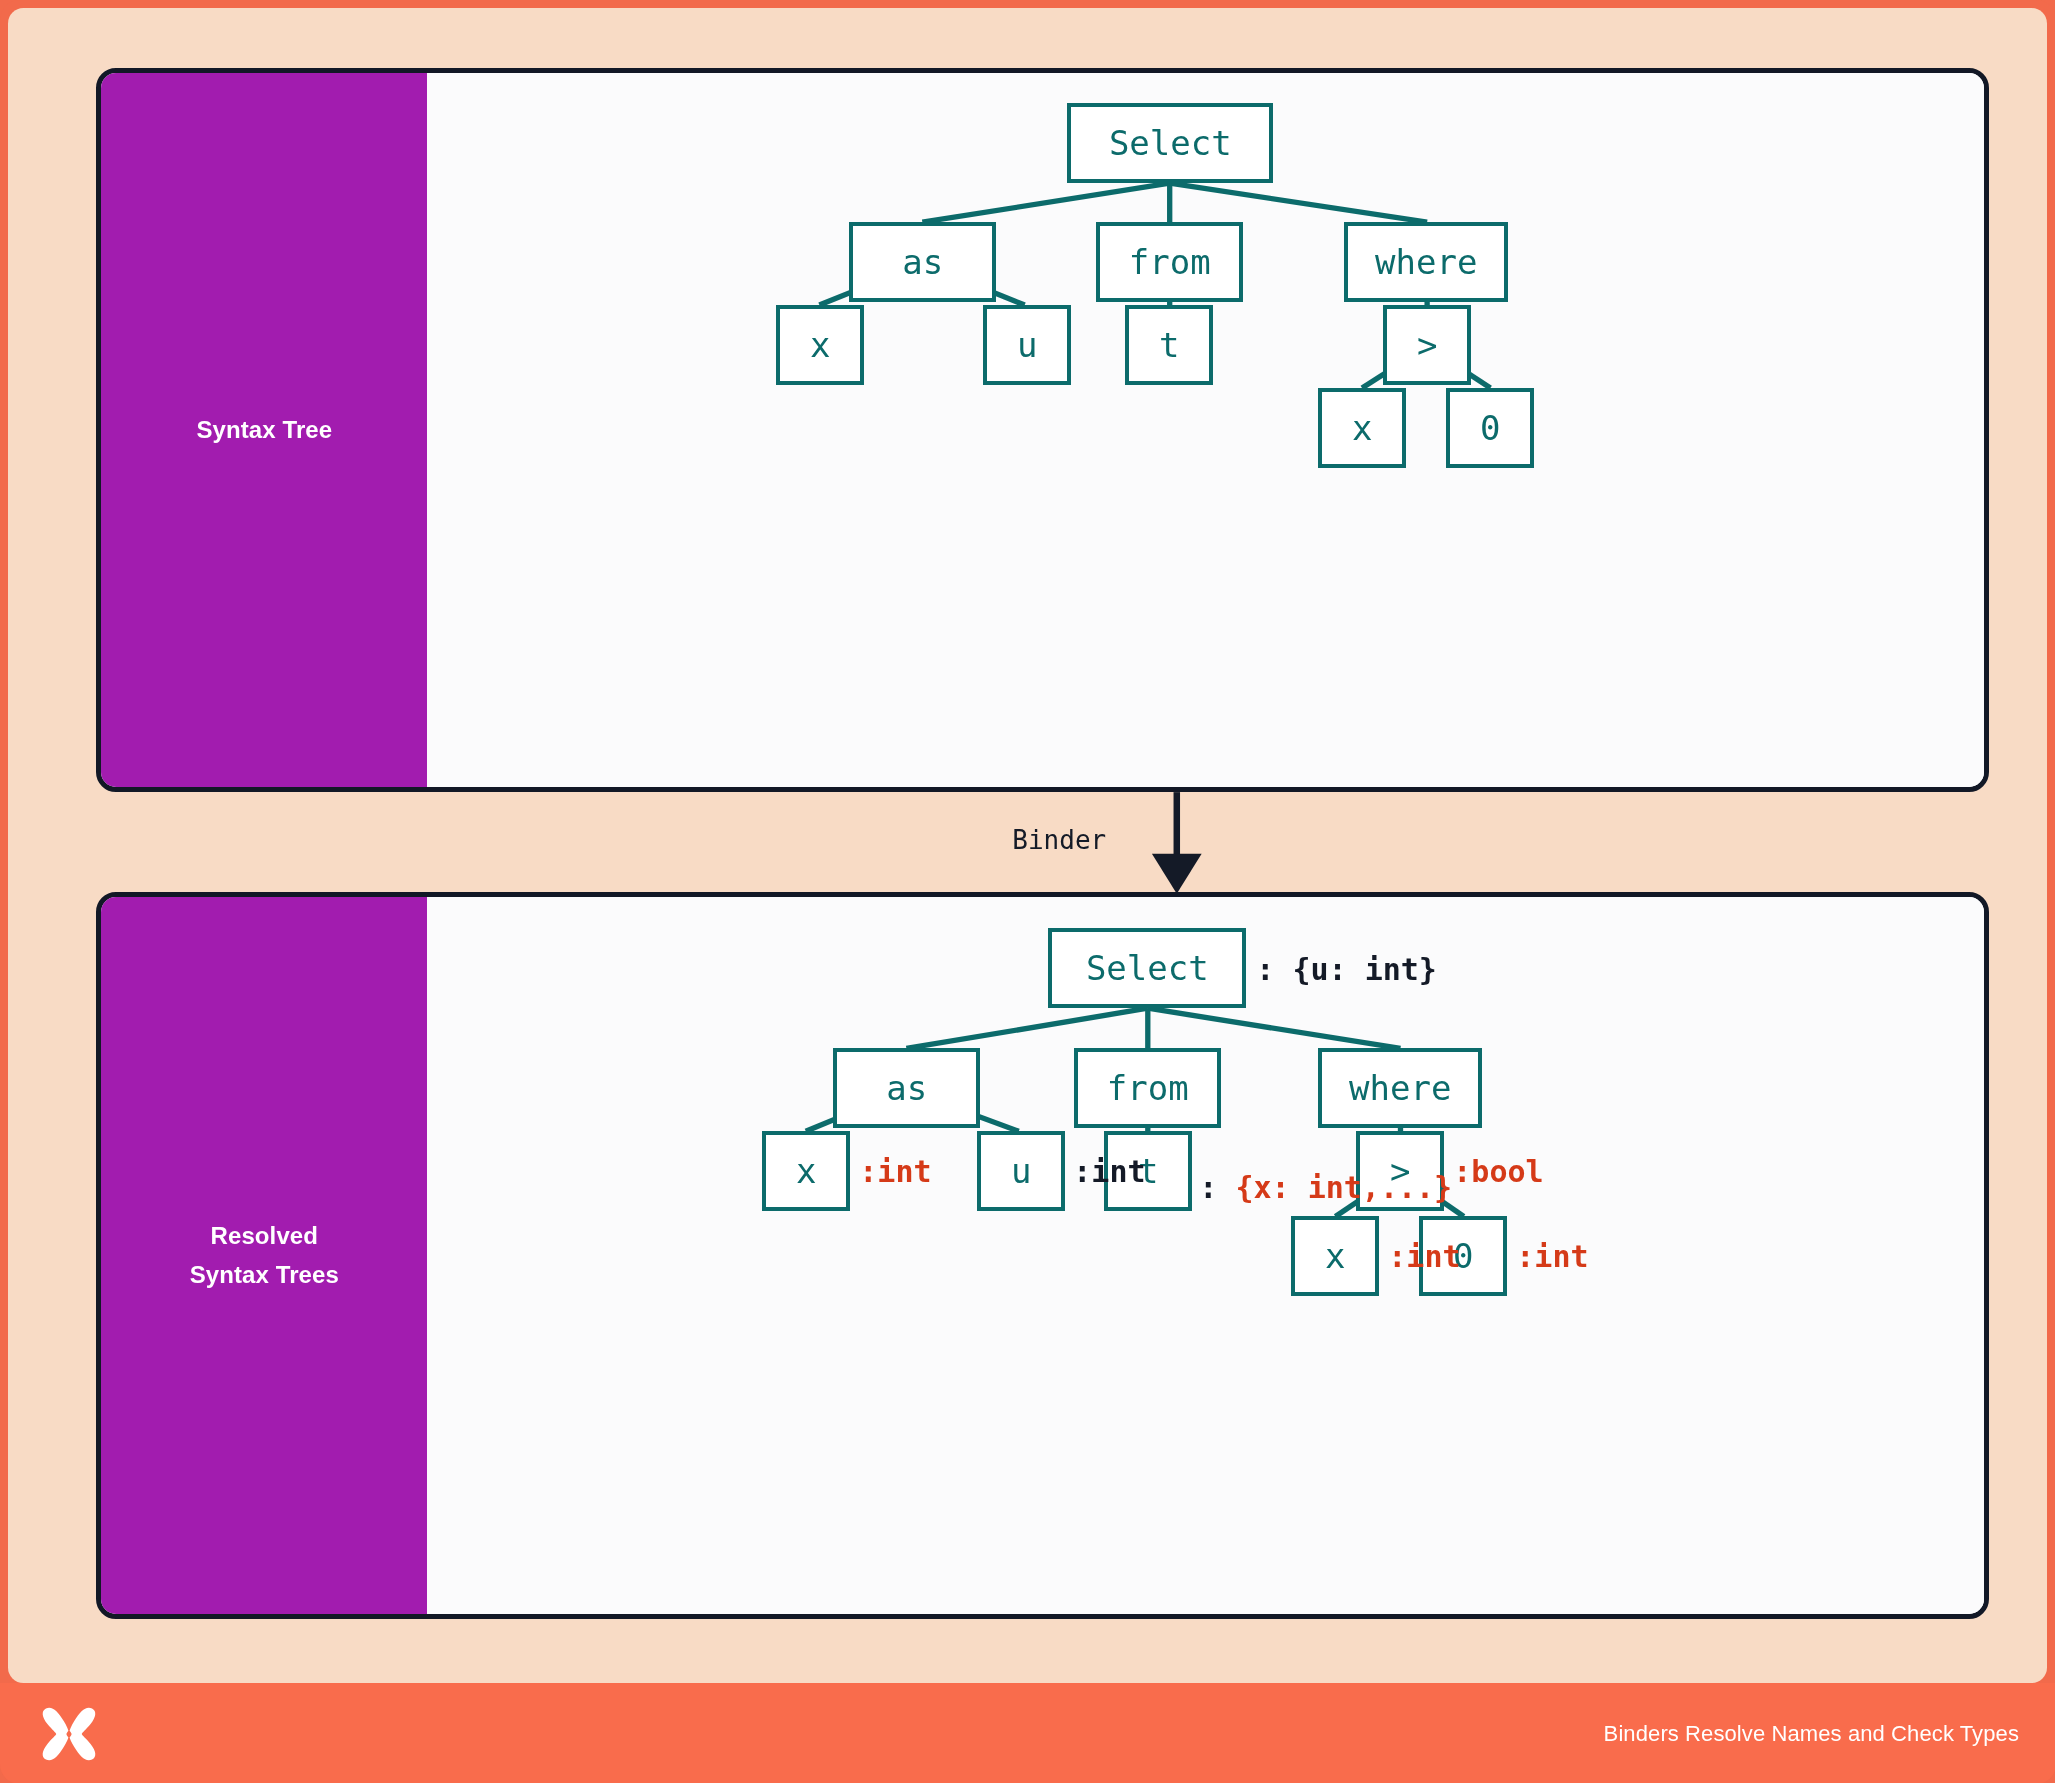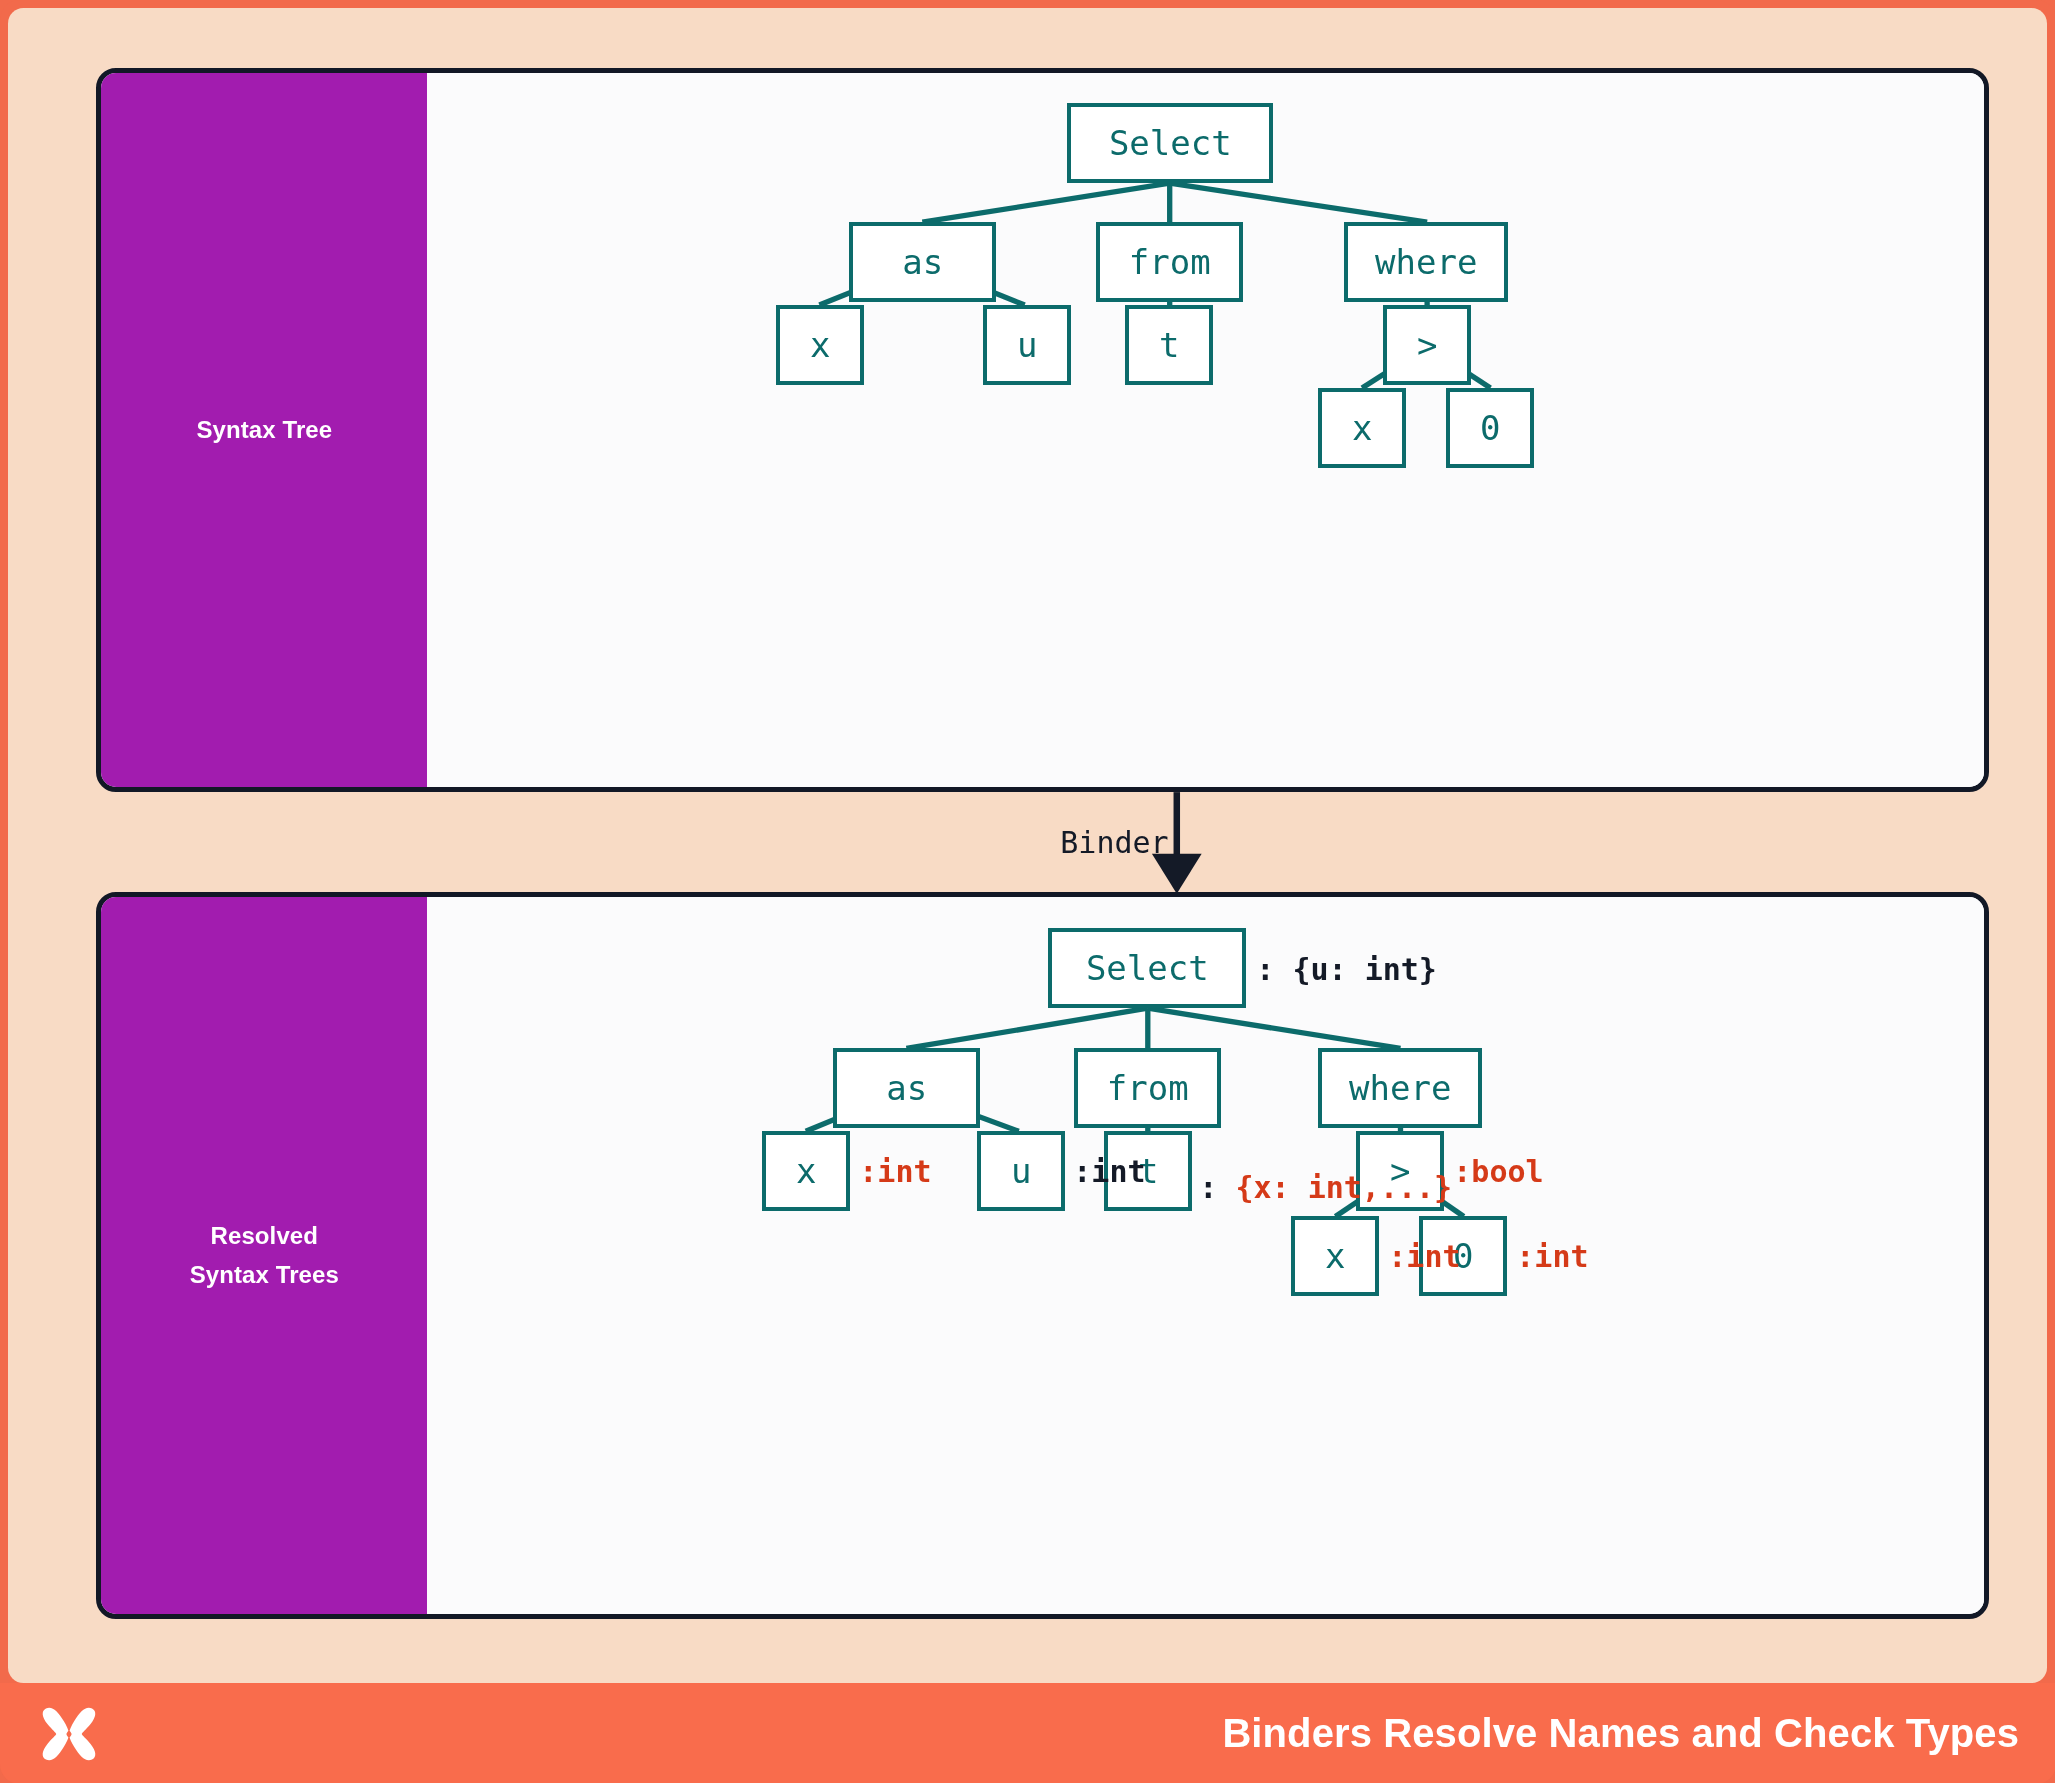--- a/index.html
+++ b/index.html
@@ -102,46 +102,46 @@
   
   #binder-zone {
     position: absolute;
     left: 88px;
     top: 784px;
     width: 1893px;
     height: 102px;
   }
   #binder-label {
     position: absolute;
-    left: 964px;
+    left: 916px;
     top: 33px;
     font-family: "DejaVu Sans Mono", monospace;
-    font-size: 30px;
+    font-size: 26px;
     color: #141A27;
     white-space: nowrap;
   }
 
   
   #footer {
     position: absolute;
     left: 0;
     top: 1683px;
     width: 2056px;
     height: 101px;
     background: #F96C4C;
     display: flex;
     align-items: center;
     justify-content: space-between;
     padding: 0 37px;
   }
   #logo { width: 64px; height: 64px; flex: 0 0 auto; }
   #footer-title {
     color: #FFFFFF;
-    font-size: 40px;
-    font-weight: 700;
+    font-size: 22px;
+    font-weight: 400;
     letter-spacing: 0.1px;
     white-space: nowrap;
   }
 </style>
 </head>
 <body>
 
 <div id="canvas">
   <div id="stage">
 

